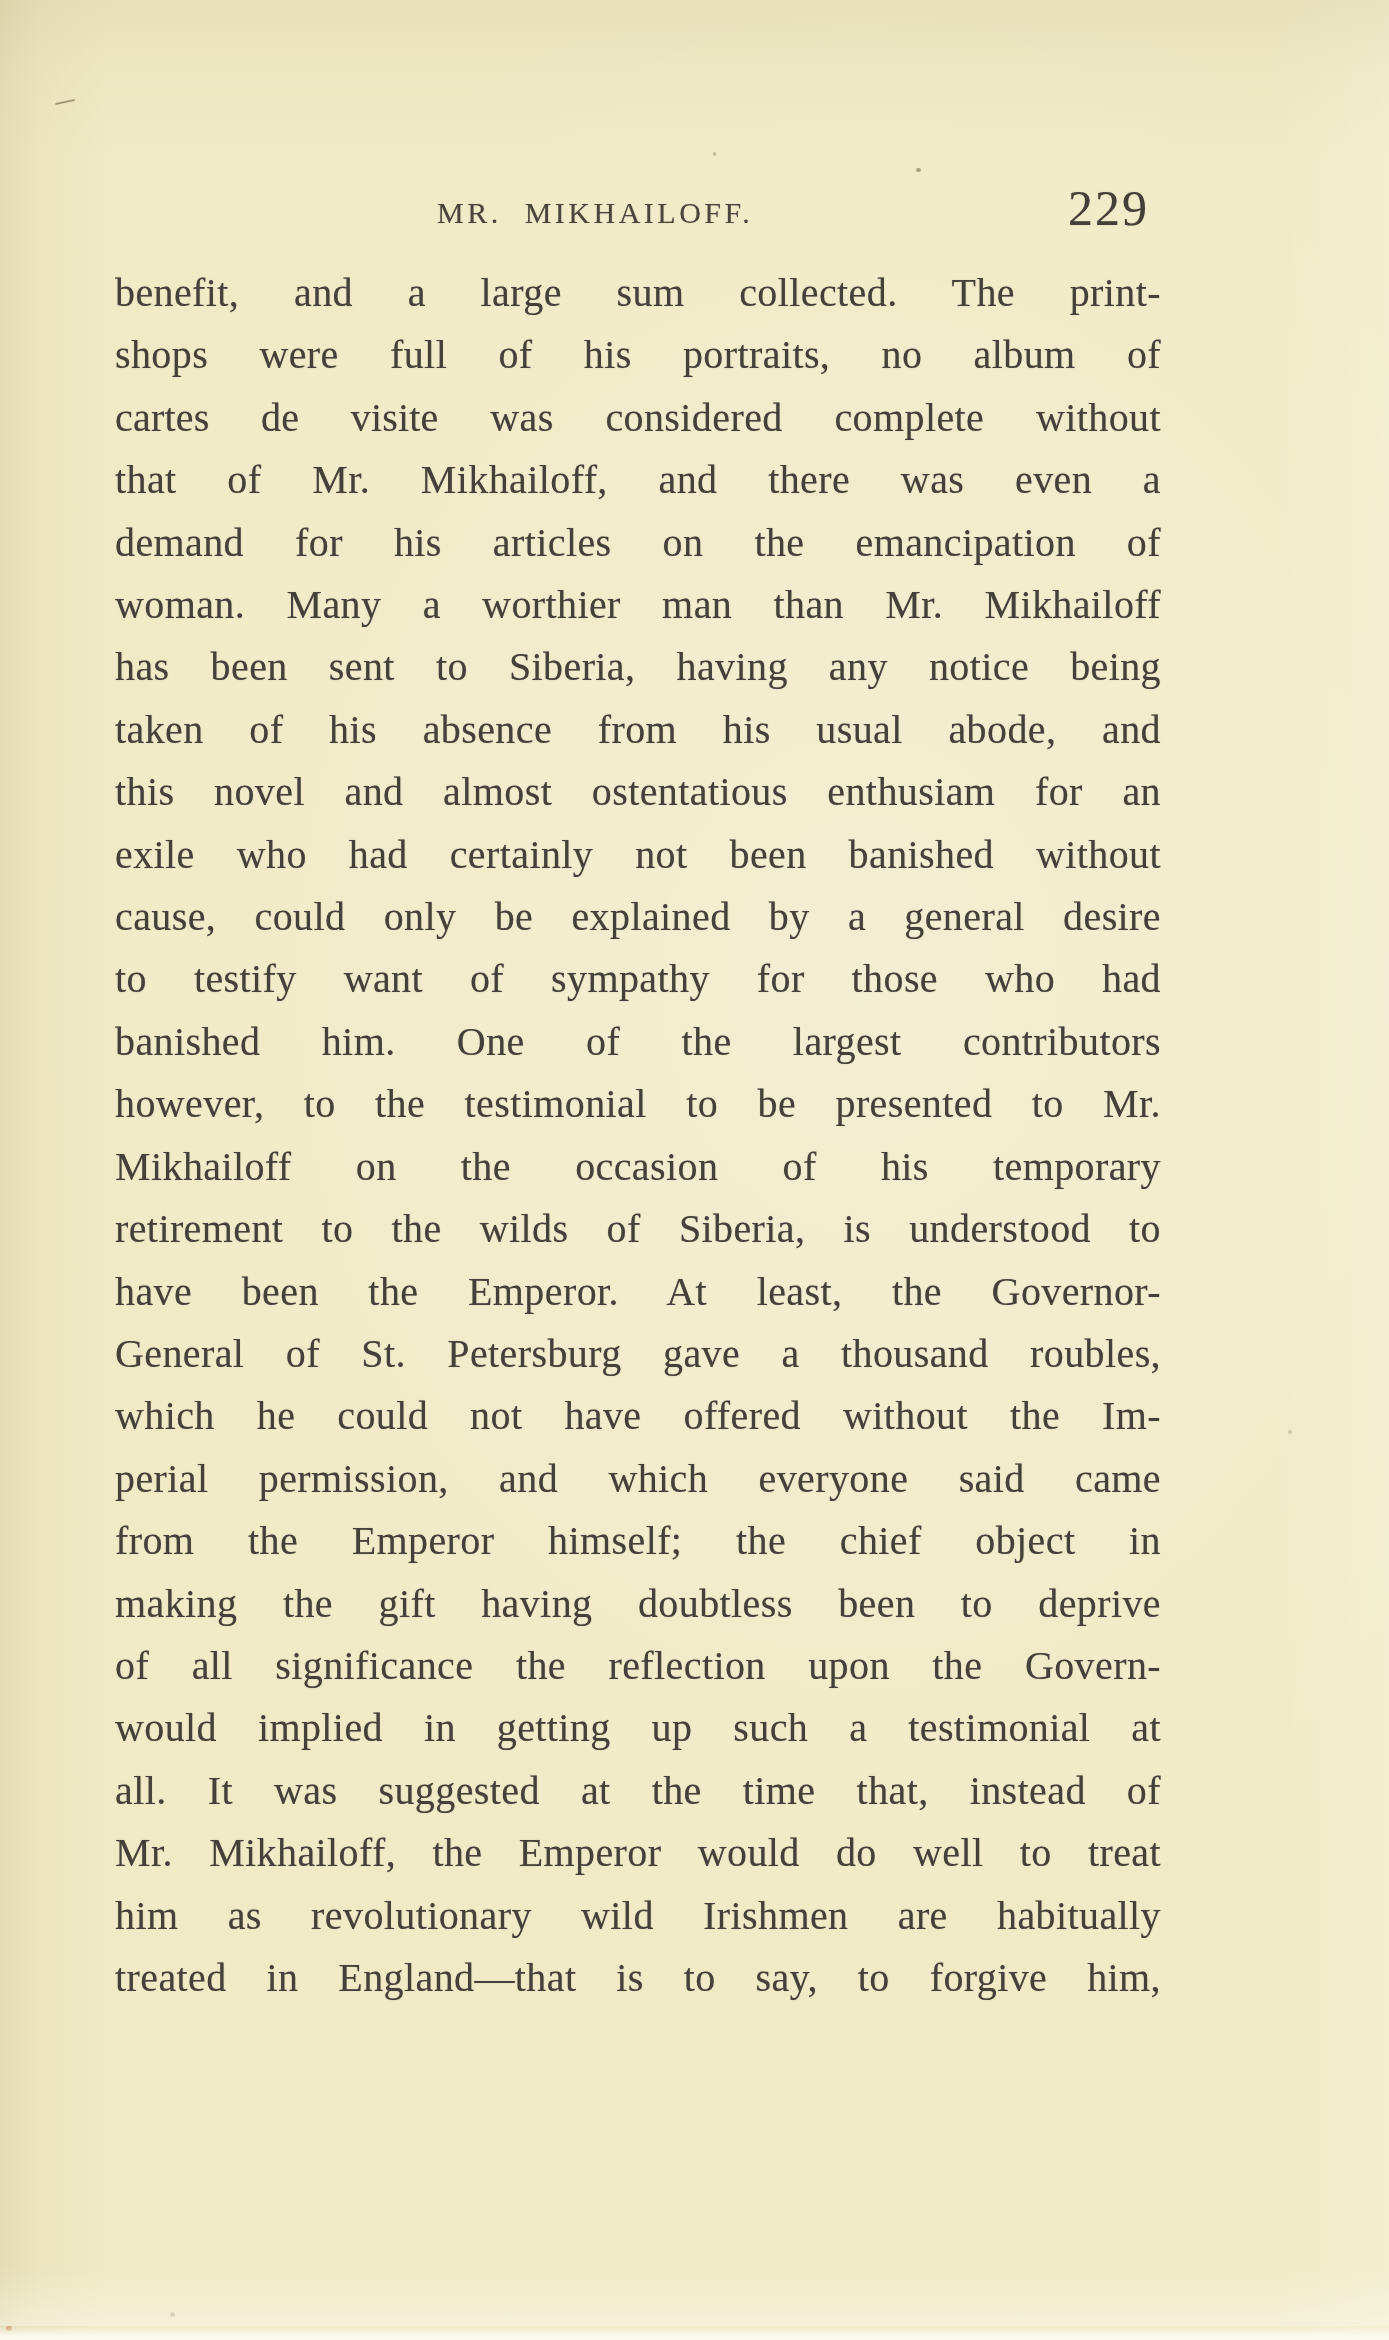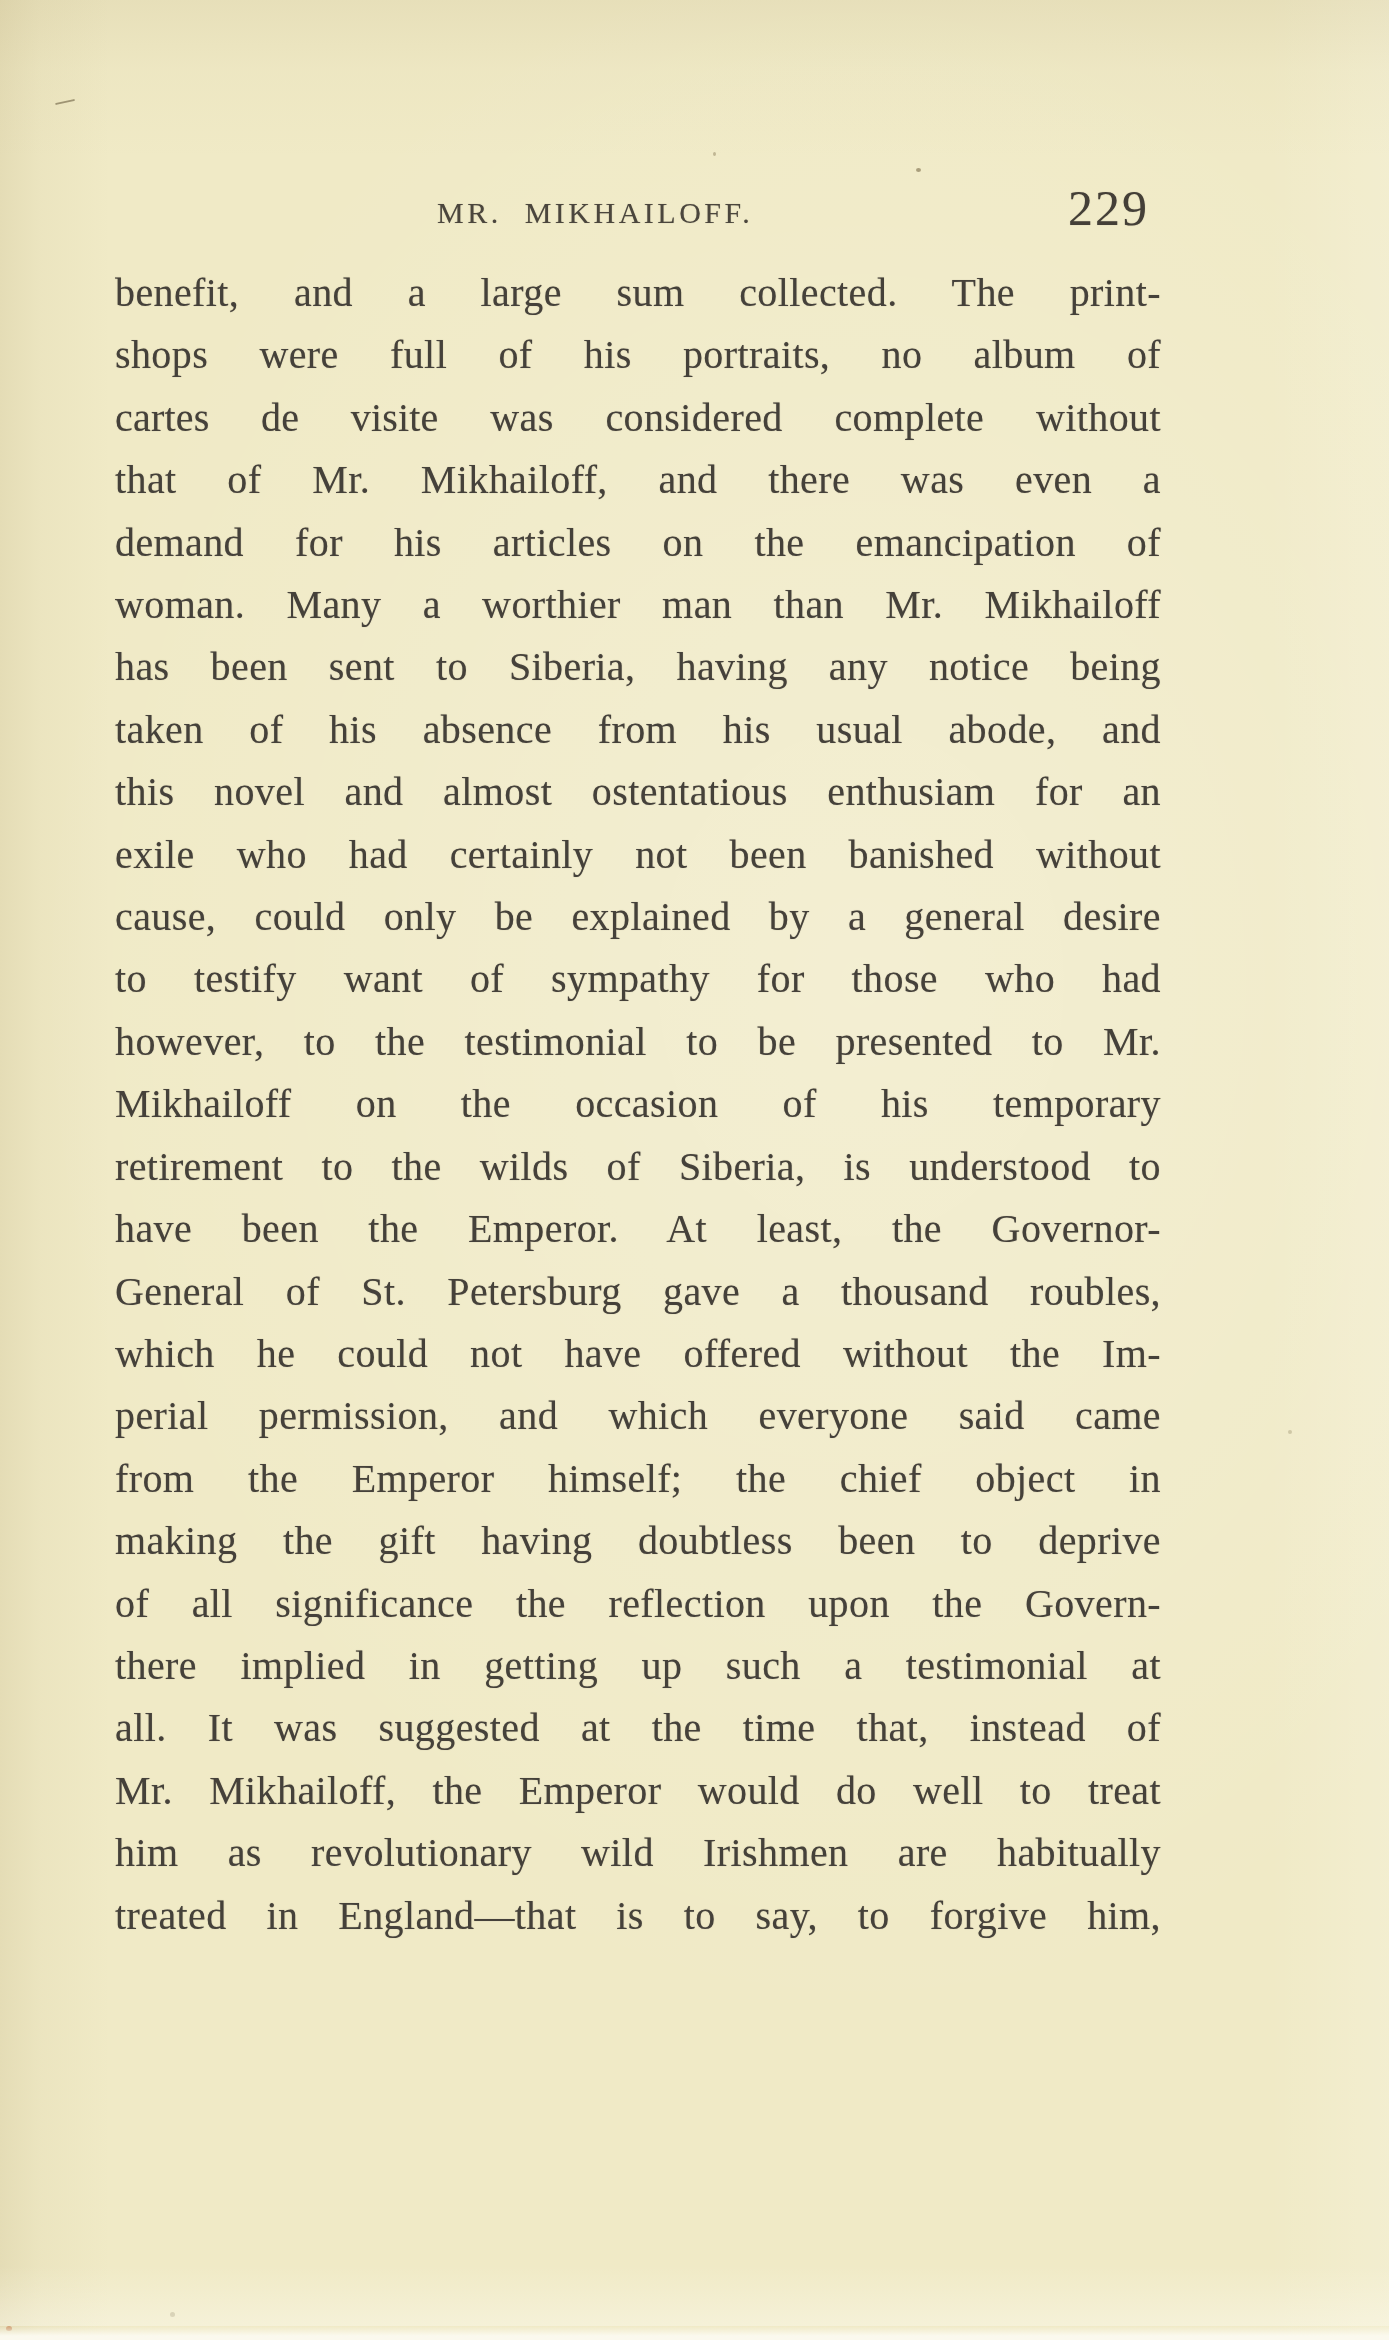--- a/index.html
+++ b/index.html
@@ -95,31 +95,32 @@
       <div class="text-line"><span class="italic">cartes de visite</span><span> was considered complete without</span></div>
       <div class="text-line"><span>that of Mr. Mikhailoff, and there was even a</span></div>
       <div class="text-line"><span>demand for his articles on the emancipation of</span></div>
       <div class="text-line"><span>woman. Many a worthier man than Mr. Mikhailoff</span></div>
       <div class="text-line"><span>has been sent to Siberia, having any notice being</span></div>
       <div class="text-line"><span>taken of his absence from his usual abode, and</span></div>
       <div class="text-line"><span>this novel and almost ostentatious enthusiam for an</span></div>
       <div class="text-line"><span>exile who had certainly not been banished without</span></div>
       <div class="text-line"><span>cause, could only be explained by a general desire</span></div>
       <div class="text-line"><span>to testify want of sympathy for those who had</span></div>
+      <div class="text-line"><span>banished him. One of the largest contributors</span></div>
       <div class="text-line"><span>however, to the testimonial to be presented to Mr.</span></div>
       <div class="text-line"><span>Mikhailoff on the occasion of his temporary</span></div>
       <div class="text-line"><span>retirement to the wilds of Siberia, is understood to</span></div>
       <div class="text-line"><span>have been the Emperor. At least, the Governor-</span></div>
       <div class="text-line"><span>General of St. Petersburg gave a thousand roubles,</span></div>
       <div class="text-line"><span>which he could not have offered without the Im-</span></div>
       <div class="text-line"><span>perial permission, and which everyone said came</span></div>
       <div class="text-line"><span>from the Emperor himself; the chief object in</span></div>
       <div class="text-line"><span>making the gift having doubtless been to deprive</span></div>
       <div class="text-line"><span>of all significance the reflection upon the Govern-</span></div>
-      <div class="text-line"><span>there implied in getting up such a testimonial at</span></div>
+      <div class="text-line"><span>would implied in getting up such a testimonial at</span></div>
       <div class="text-line"><span>all. It was suggested at the time that, instead of</span></div>
       <div class="text-line"><span>Mr. Mikhailoff, the Emperor would do well to treat</span></div>
       <div class="text-line"><span>him as revolutionary wild Irishmen are habitually</span></div>
       <div class="text-line"><span>treated in England—that is to say, to forgive him,</span></div>
     </div>
 
   <div class="scratch"></div>
   <div class="speck speck-a"></div>
   <div class="speck speck-b"></div>
   <div class="speck speck-c"></div>

